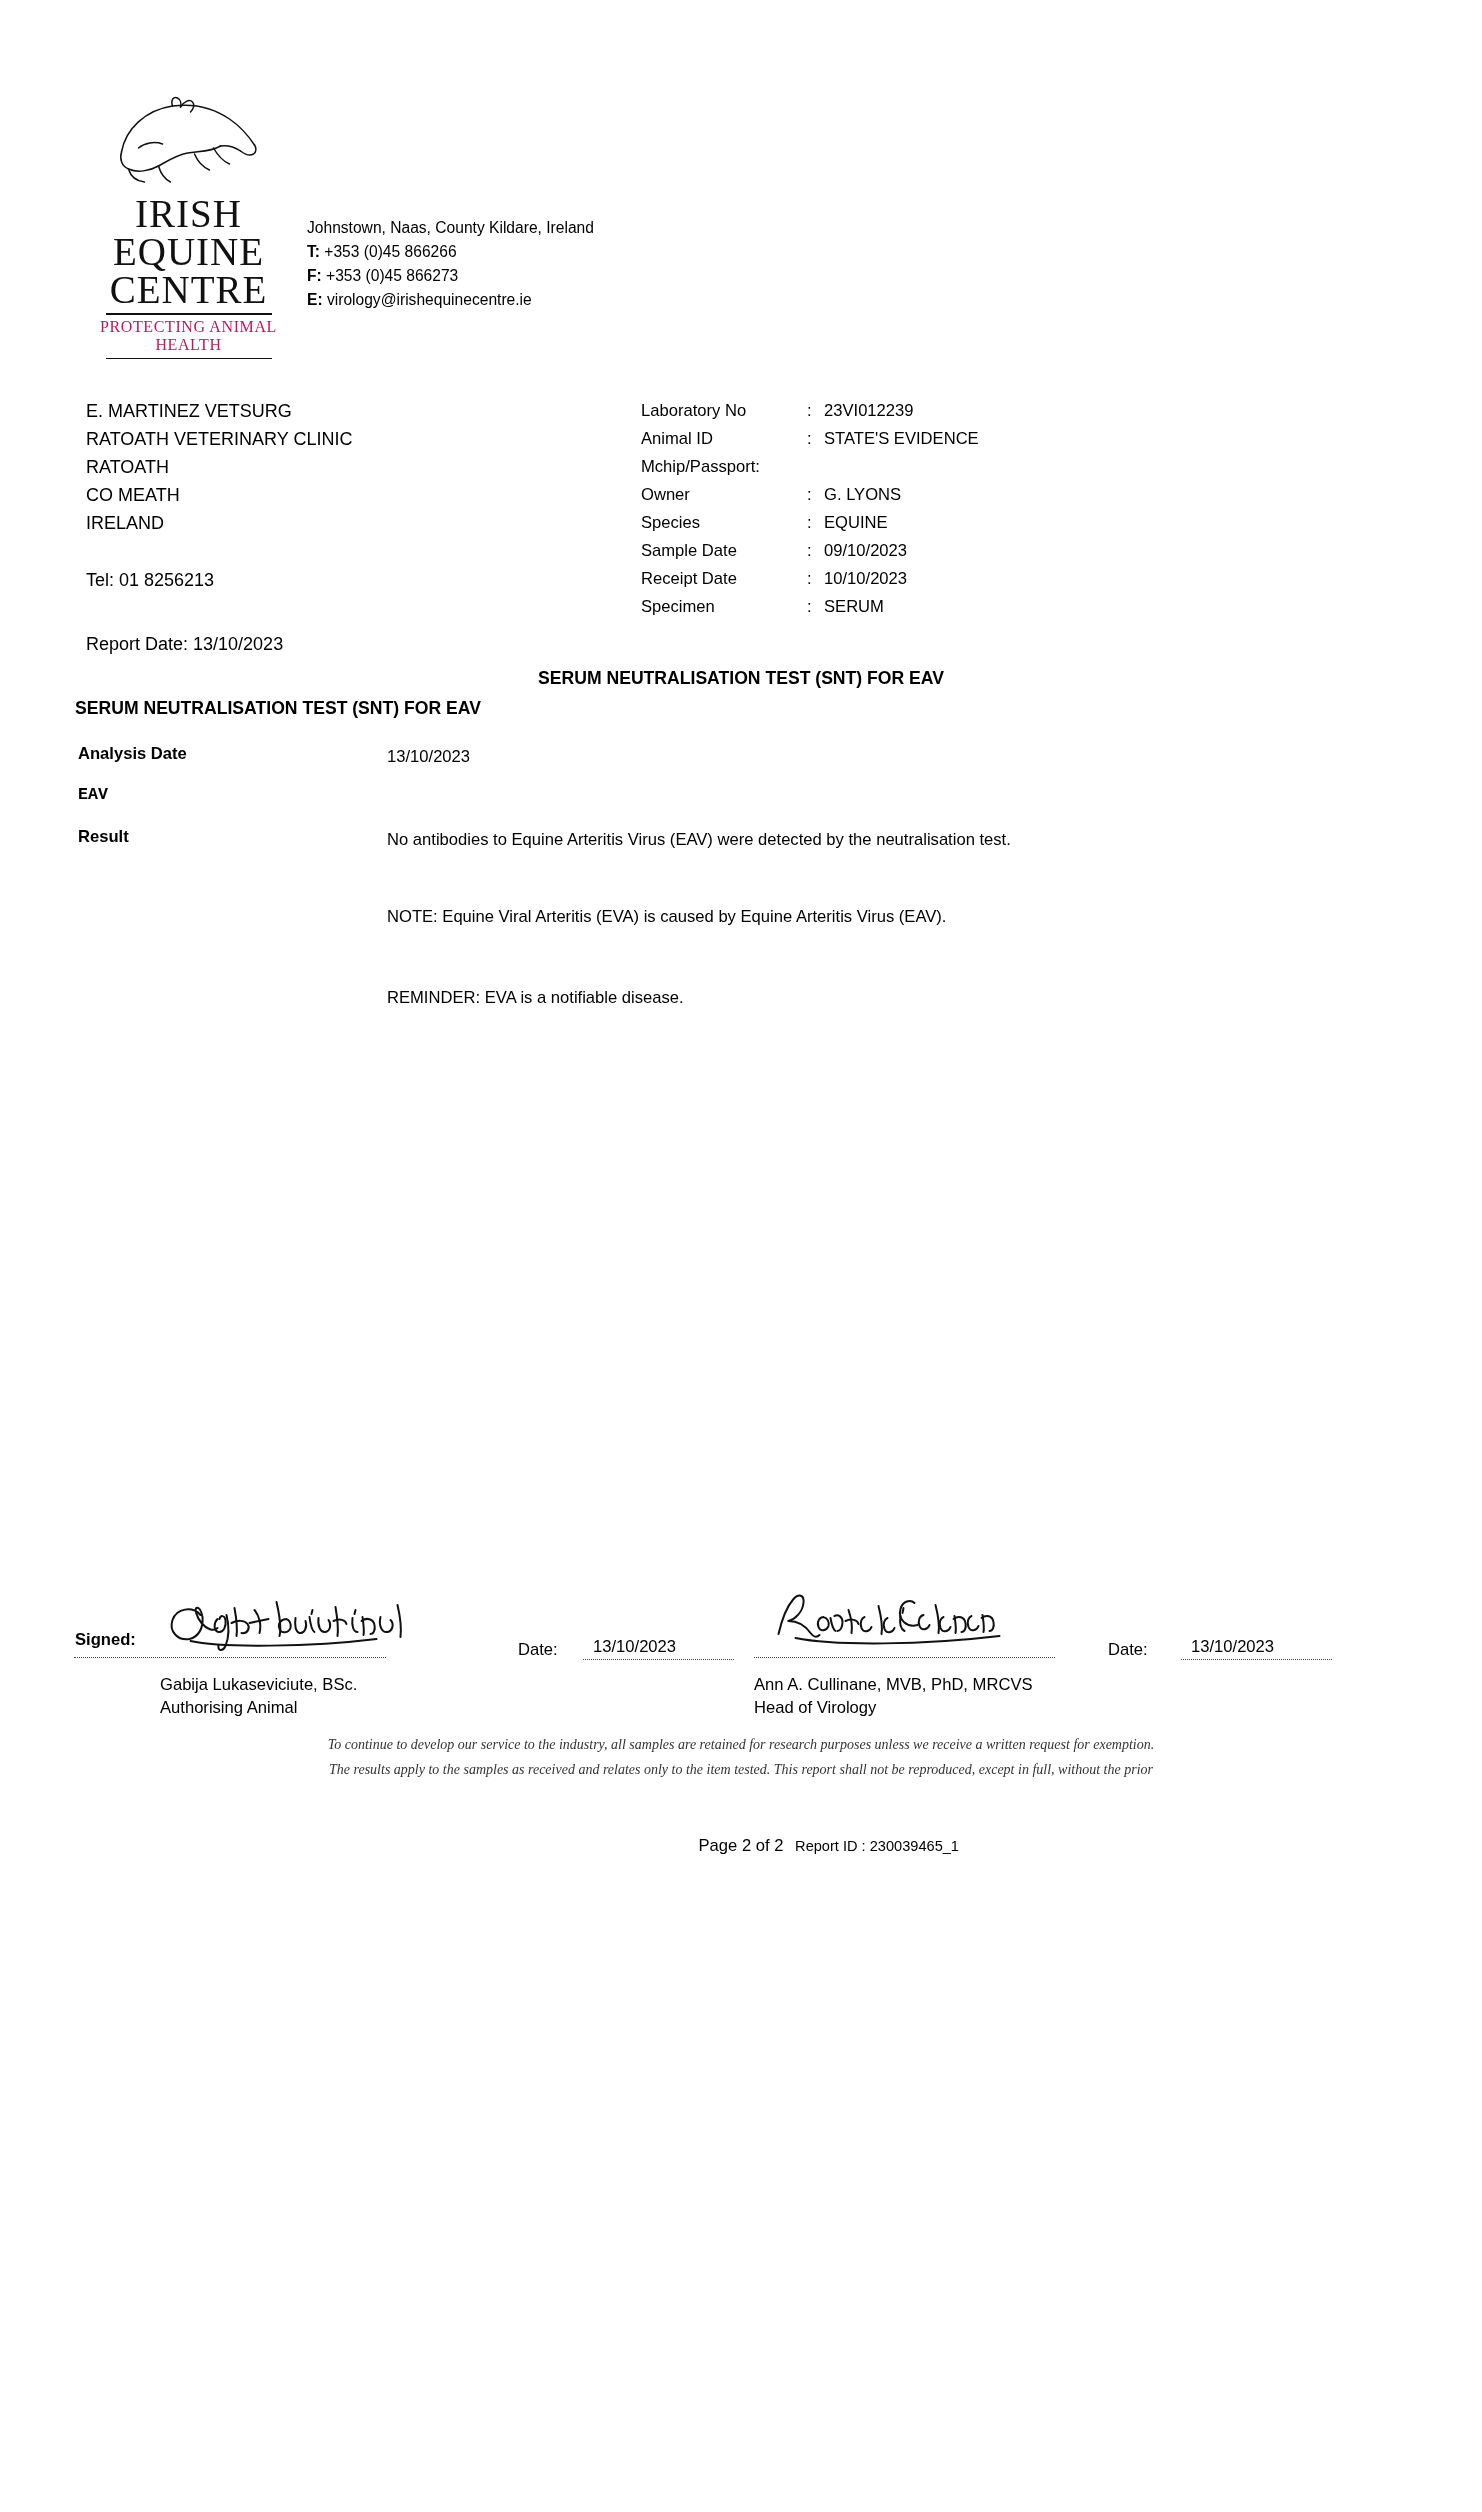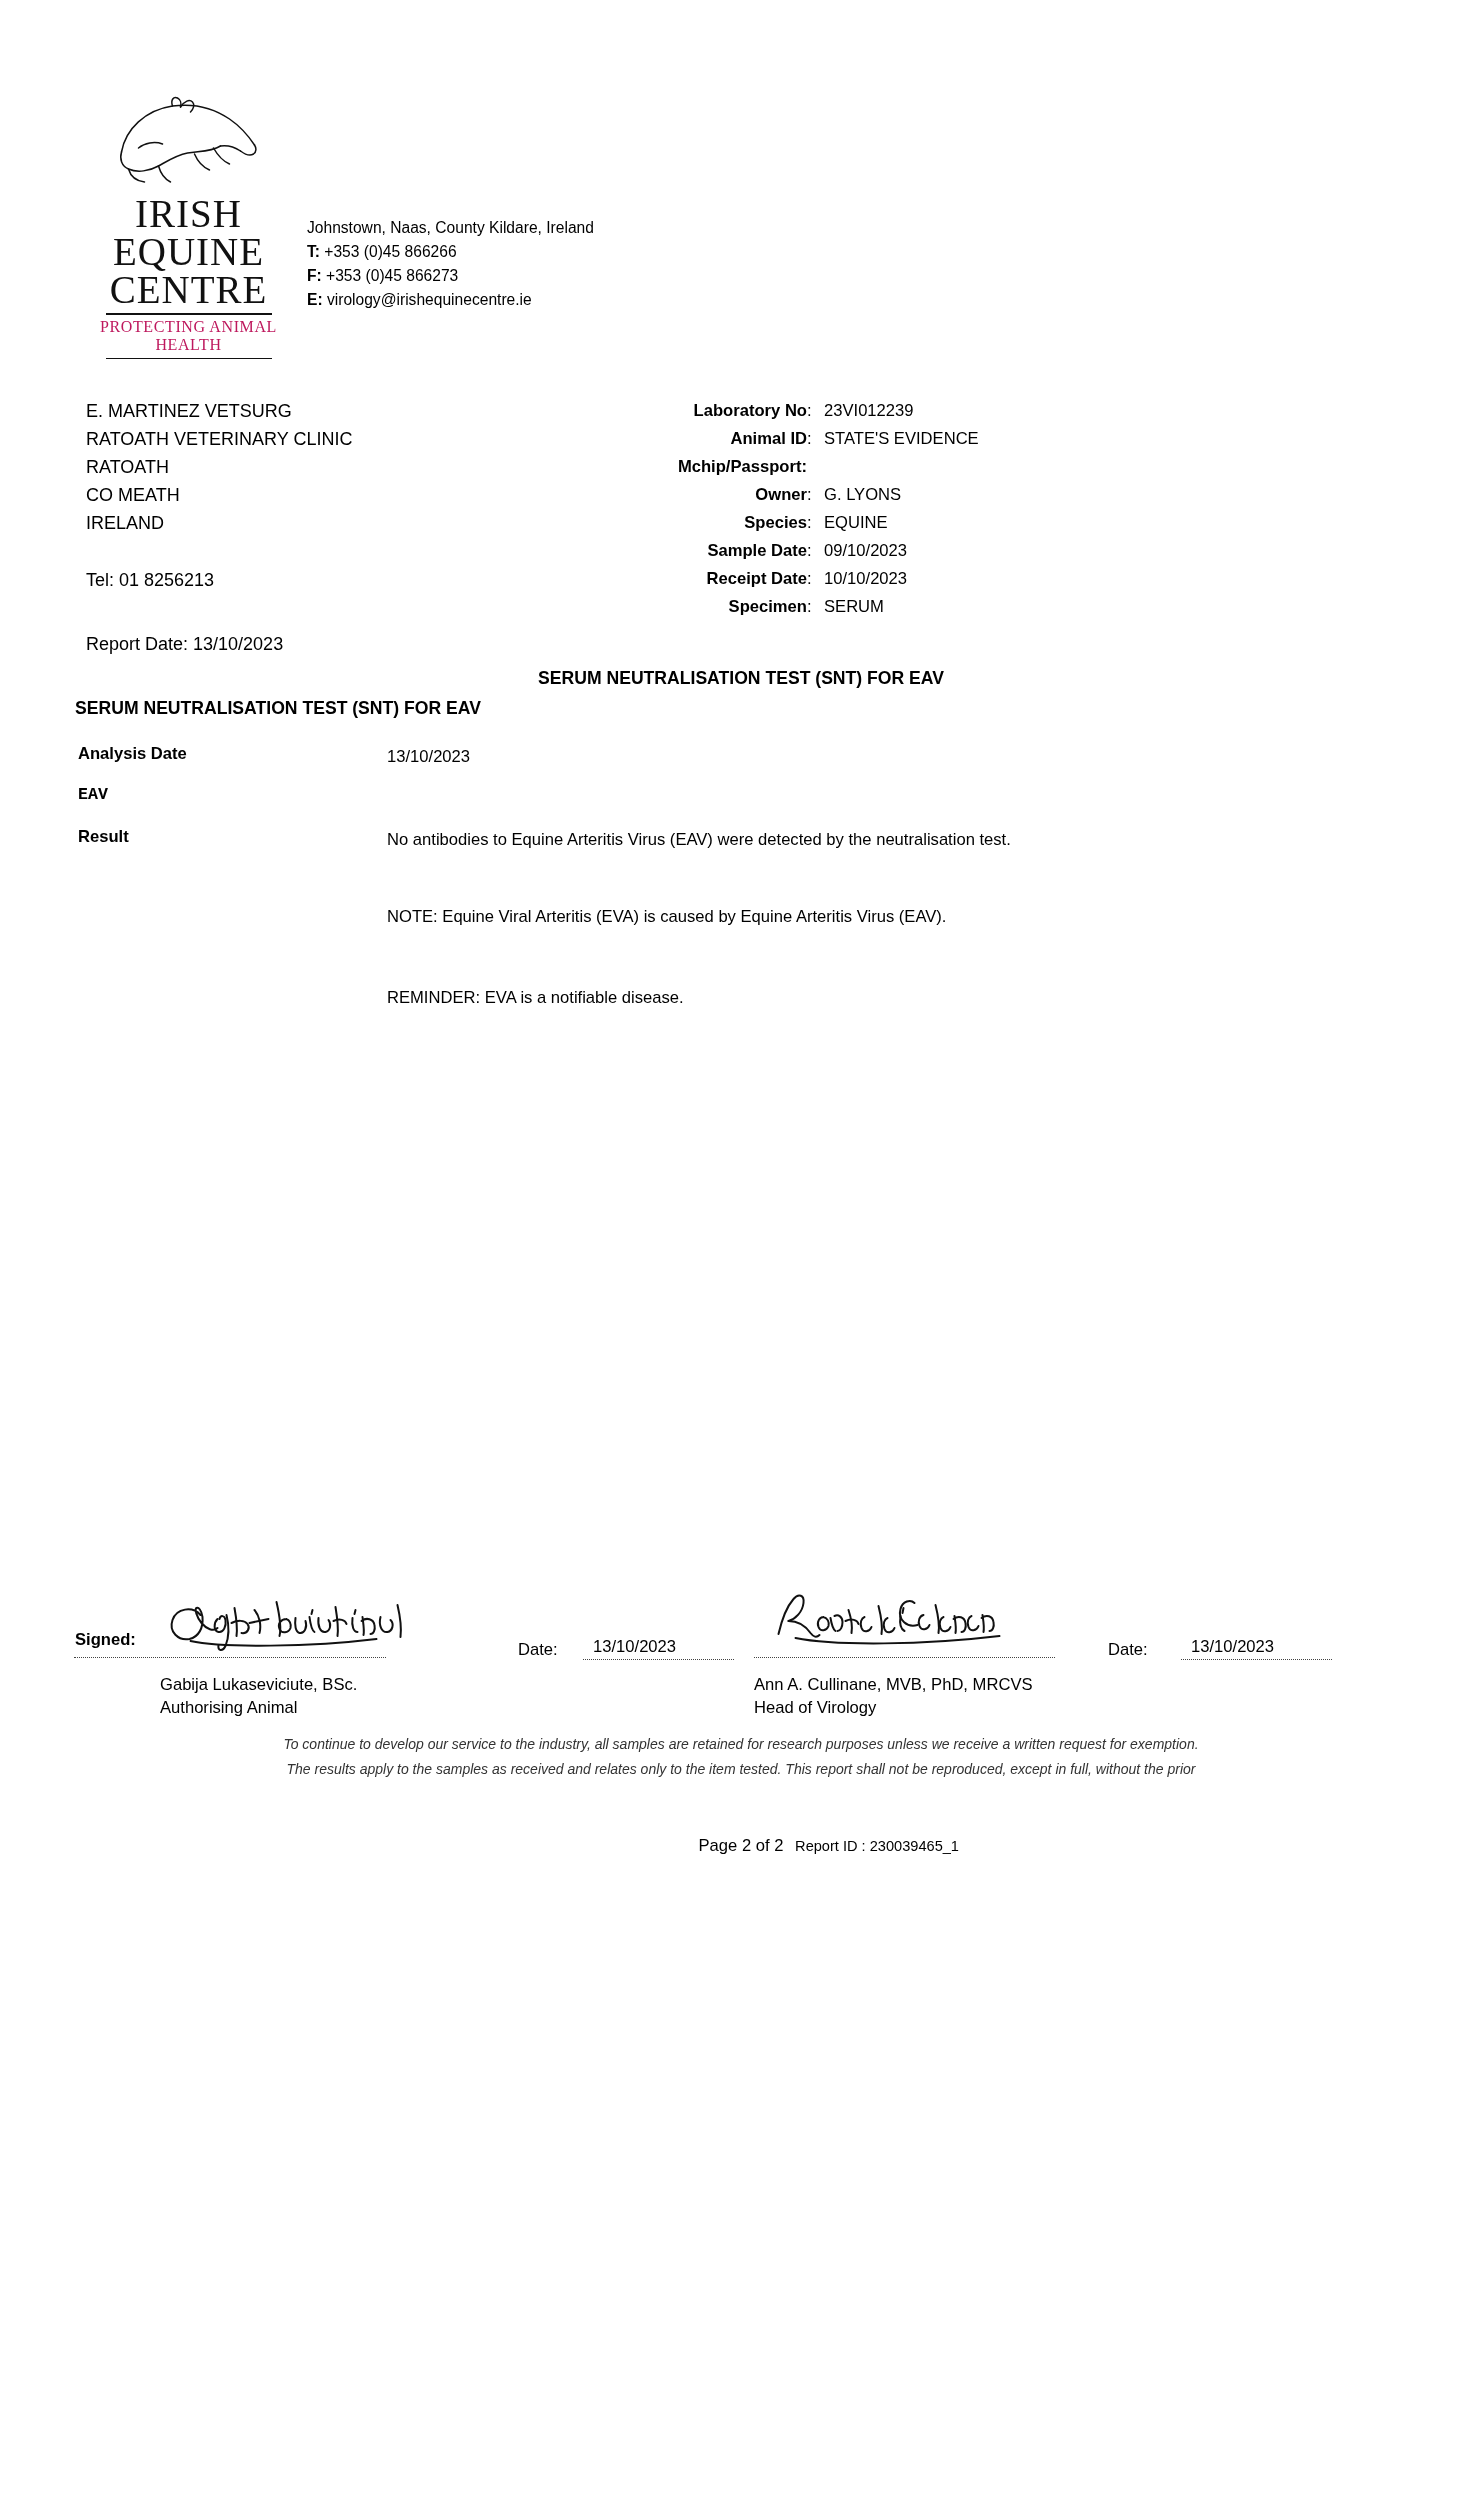--- a/index.html
+++ b/index.html
@@ -95,21 +95,21 @@
 
   .details {
     position: absolute;
     left: 641px;
     top: 397px;
     font-size: 16.6px;
     line-height: 28px;
   }
   .details table { border-collapse: collapse; }
   .details td { padding: 0; vertical-align: top; font-size: 16.6px; line-height: 28px;}
-  .details td.k { font-weight: bold; width: 166px; white-space: nowrap; text-align: right; }
+  .details td.k { font-weight: normal; width: 166px; white-space: nowrap; }
   .details td.c { width: 17px; }
   .details td.v { white-space: nowrap; }
 
   
   .title-center {
     position: absolute;
     left: 0; top: 668px;
     width: 1482px;
     text-align: center;
     font-size: 17.6px;
@@ -160,21 +160,21 @@
     line-height: 23px;
   }
 
   
   .disclaimer {
     position: absolute;
     left: 0;
     top: 1732px;
     width: 1482px;
     text-align: center;
-    font-family: Liberation Sans, sans-serif;
+    font-family: Liberation Serif, serif;
     font-style: italic;
     font-size: 14px;
     line-height: 25px;
     color: #333;
   }
   .disclaimer div { display: block; }
 
   .page-num {
     position: absolute;
     left: 0;

